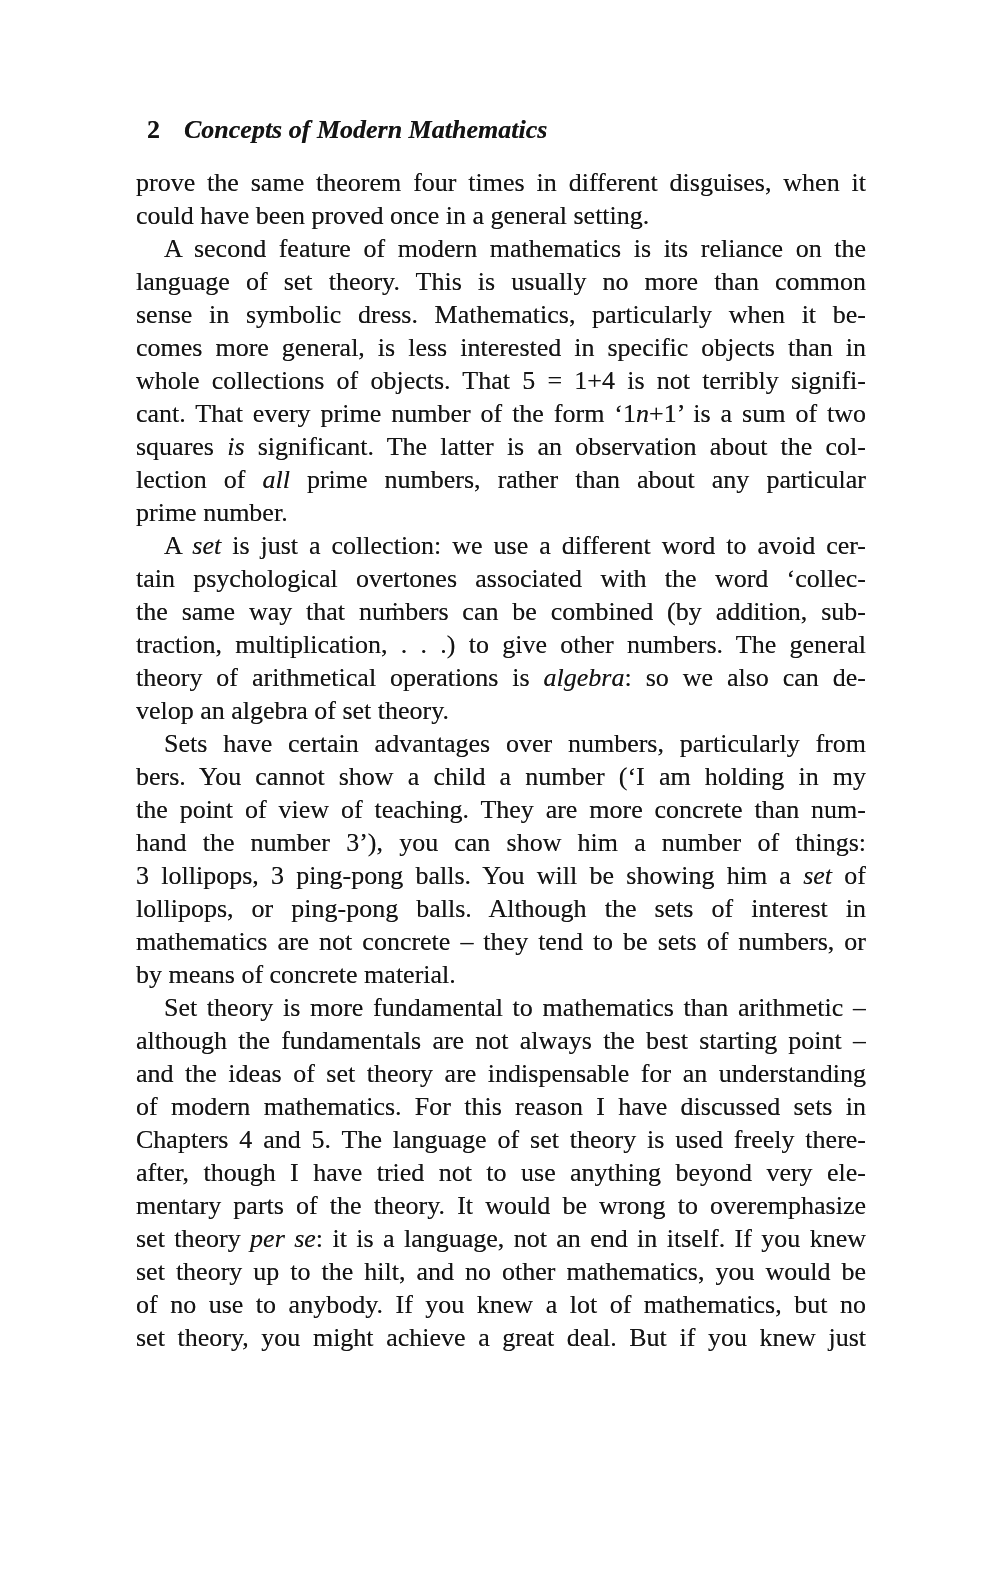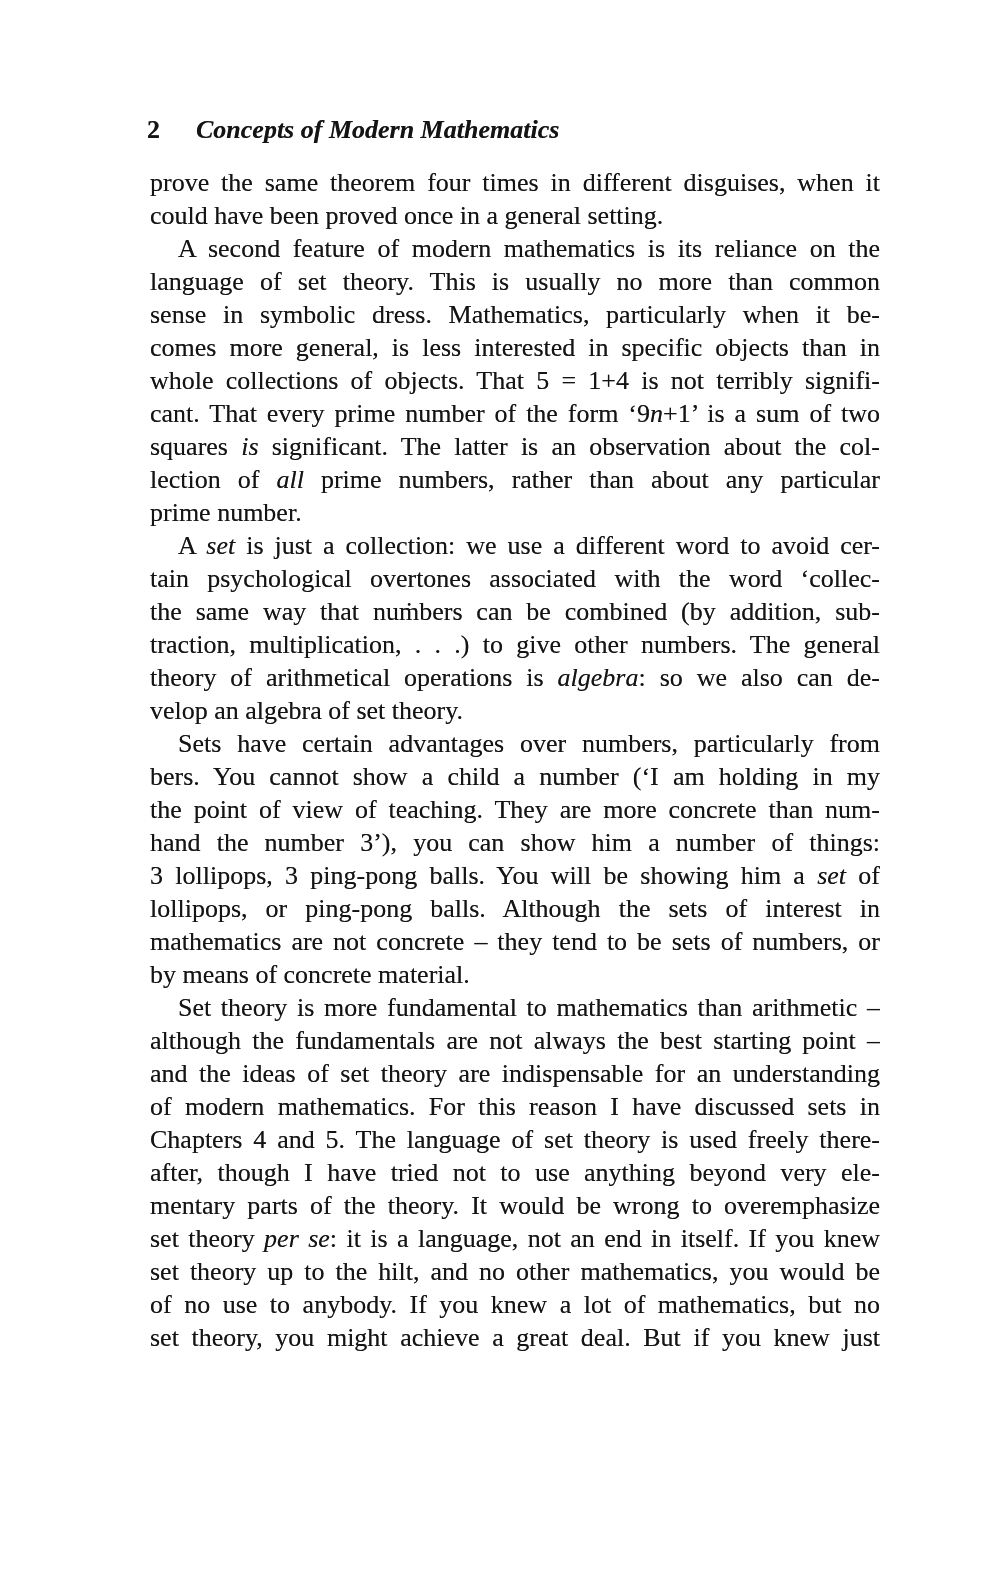--- a/index.html
+++ b/index.html
@@ -26,25 +26,25 @@
     white-space: nowrap;
     text-shadow: 0 0 0.5px rgba(0,0,0,0.55);
   }
   .running-head .pagenum {
     font-weight: bold;
     font-style: normal;
   }
   .running-head .booktitle {
     font-weight: bold;
     font-style: italic;
-    margin-left: 36px;
+    margin-left: 24px;
   }
   .body-text {
     position: absolute;
-    left: 150px;
+    left: 136px;
     top: 166px;
     width: 730px;
     font-size: 26px;
     text-shadow: 0 0 0.5px rgba(0,0,0,0.55);
   }
   .line {
     height: 33px;
     line-height: 33px;
     text-align: justify;
     text-align-last: justify;
@@ -75,21 +75,21 @@
   </div>
 
   <div class="body-text">
       <div class="line"><span>prove the same theorem four times in different disguises, when it</span></div>
       <div class="line end"><span>could have been proved once in a general setting.</span></div>
       <div class="line indent"><span>A second feature of modern mathematics is its reliance on the</span></div>
       <div class="line"><span>language of set theory. This is usually no more than common</span></div>
       <div class="line"><span>sense in symbolic dress. Mathematics, particularly when it be-</span></div>
       <div class="line"><span>comes more general, is less interested in specific objects than in</span></div>
       <div class="line"><span>whole collections of objects. That 5 = 1+4 is not terribly signifi-</span></div>
-      <div class="line"><span>cant. That every prime number of the form ‘9</span><span class="it">n</span><span>+1’ is a sum of two</span></div>
+      <div class="line"><span>cant. That every prime number of the form ‘1</span><span class="it">n</span><span>+1’ is a sum of two</span></div>
       <div class="line"><span>squares </span><span class="it">is</span><span> significant. The latter is an observation about the col-</span></div>
       <div class="line"><span>lection of </span><span class="it">all</span><span> prime numbers, rather than about any particular</span></div>
       <div class="line end"><span>prime number.</span></div>
       <div class="line indent"><span>A </span><span class="it">set</span><span> is just a collection: we use a different word to avoid cer-</span></div>
       <div class="line"><span>tain psychological overtones associated with the word ‘collec-</span></div>
       <div class="line"><span>the same way that nuṁbers can be combined (by addition, sub-</span></div>
       <div class="line"><span>traction, multiplication, . . .) to give other numbers. The general</span></div>
       <div class="line"><span>theory of arithmetical operations is </span><span class="it">algebra</span><span>: so we also can de-</span></div>
       <div class="line end"><span>velop an algebra of set theory.</span></div>
       <div class="line indent"><span>Sets have certain advantages over numbers, particularly from</span></div>

